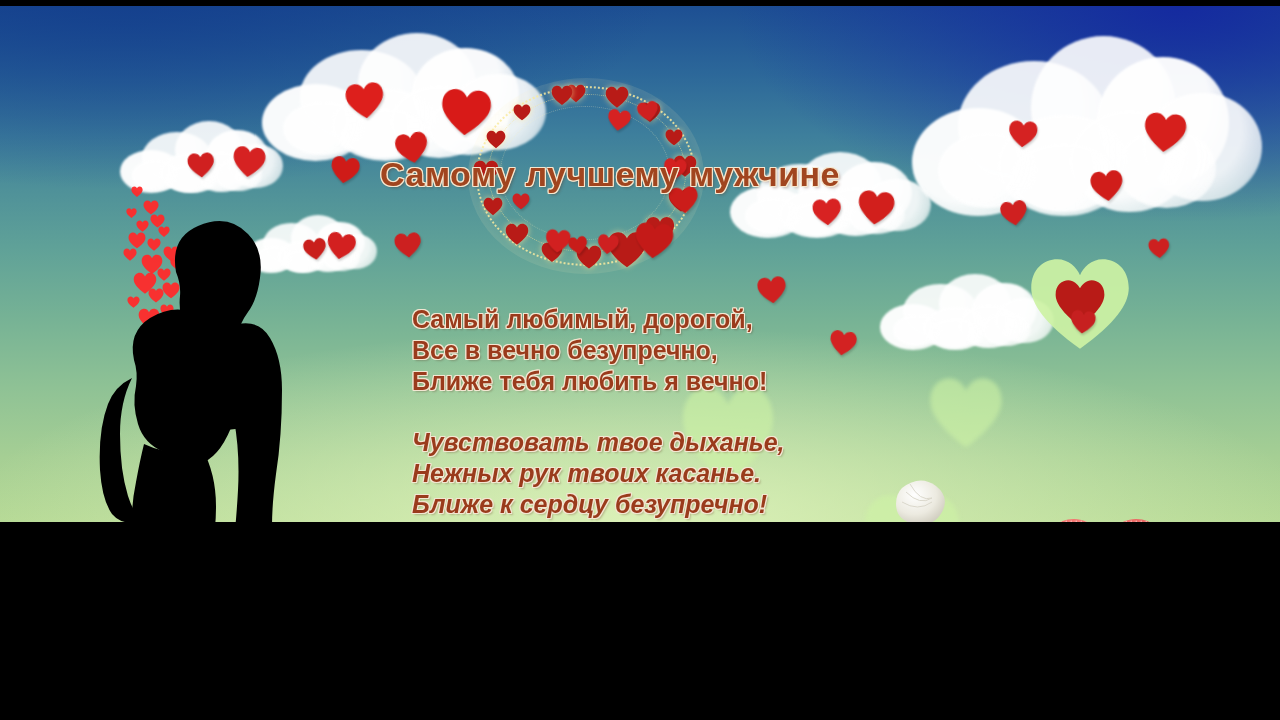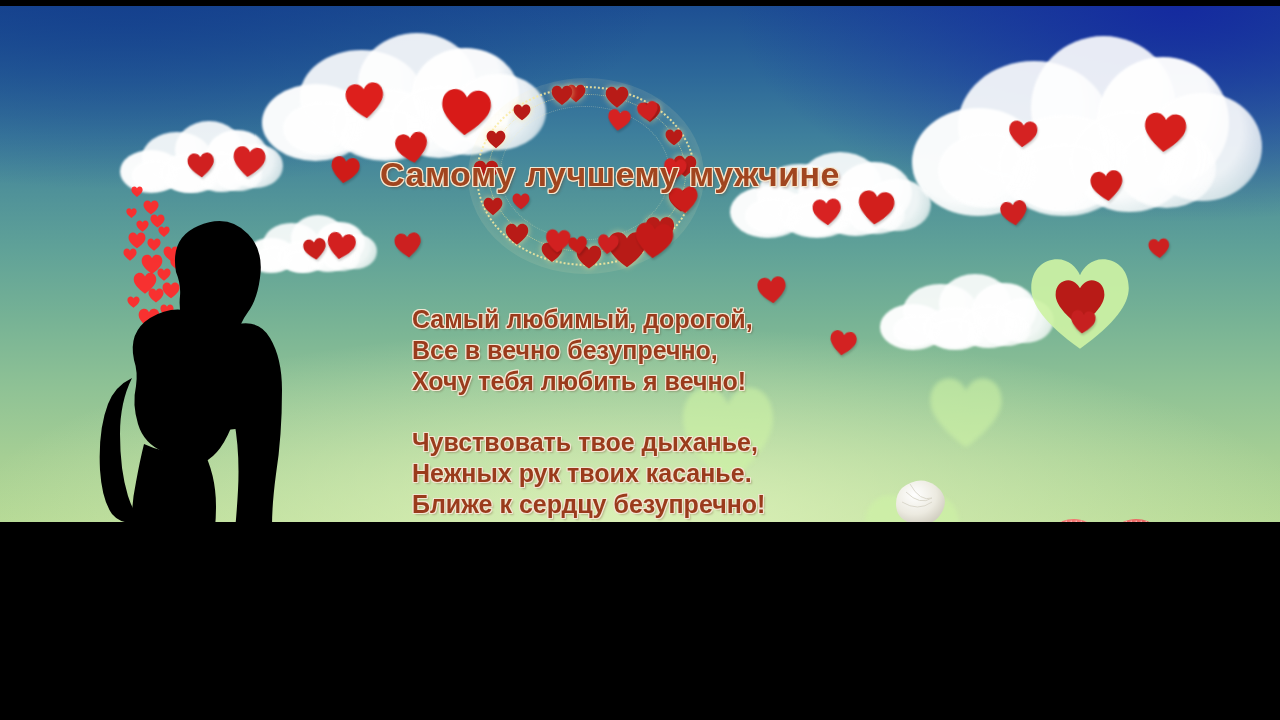--- a/index.html
+++ b/index.html
@@ -106,21 +106,21 @@
       2px 2px 3px rgba(90,30,10,0.30);
     pointer-events: none;
   }
   #poem {
     position: absolute;
     left: 412px;
     top: 304px;
     width: 470px;
   }
   .stanza { margin: 0; }
-  .stanza + .stanza { margin-top: 30px; }
+  .stanza + .stanza { margin-top: 30px; font-style: italic; }
   .line {
     font-size: 25px;
     font-weight: bold;
     line-height: 31px;
     color: #9a3b1c;
     white-space: nowrap;
     text-shadow:
       1px 0 0 #f3e6d2, -1px 0 0 #f3e6d2, 0 1px 0 #f3e6d2, 0 -1px 0 #f3e6d2,
       1px 1px 0 #f3e6d2, -1px -1px 0 #f3e6d2, 1px -1px 0 #f3e6d2, -1px 1px 0 #f3e6d2,
       2px 2px 2px rgba(80,30,10,0.25);
@@ -604,21 +604,21 @@
       </g>
     </svg>
   </div>
 
   <div id="title">Самому лучшему мужчине</div>
 
   <div id="poem">
     <div class="stanza">
       <div class="line">Самый любимый, дорогой,</div>
       <div class="line">Все в вечно безупречно,</div>
-      <div class="line">Хочу тебя любить я вечно!</div>
+      <div class="line">Ближе тебя любить я вечно!</div>
     </div>
     <div class="stanza">
       <div class="line">Чувствовать твое дыханье,</div>
       <div class="line">Нежных рук твоих касанье.</div>
       <div class="line">Ближе к сердцу безупречно!</div>
     </div>
   </div>
 
   <div id="bouquet">
     <svg viewBox="0 0 450 250" aria-hidden="true">

